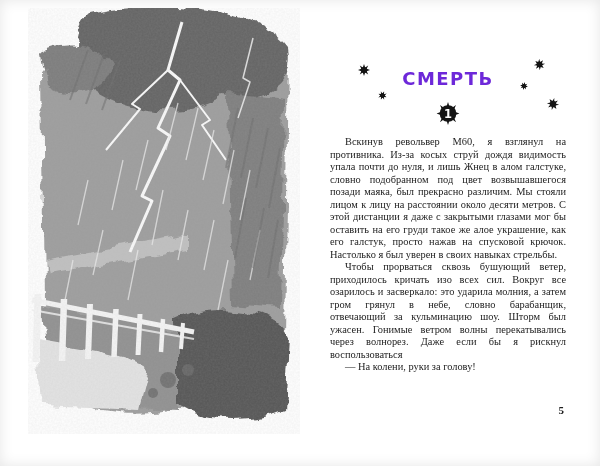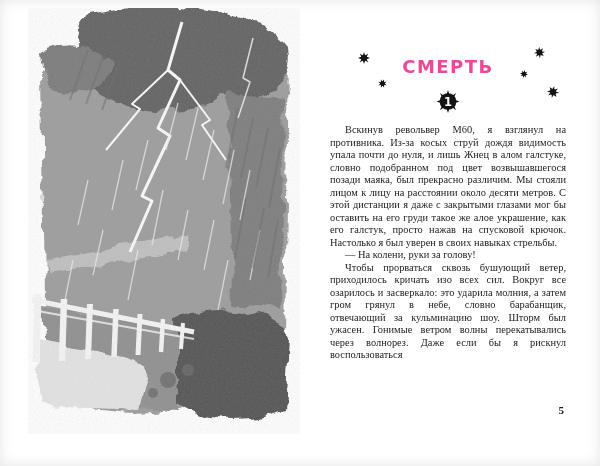--- a/index.html
+++ b/index.html
@@ -15,23 +15,23 @@
   .illustration{
     position:absolute;left:28px;top:8px;width:272px;height:426px;margin:0;
   }
   .illustration svg{width:100%;height:100%;display:block}
   
   .text-col{
     position:absolute;left:330px;top:46px;width:236px;color:#232323;
   }
   .chapter-head{position:relative;height:78px}
   .chapter-title{
-    margin:0;padding-top:10px;text-align:center;
+    margin:12px;padding-top:10px;text-align:center;
     font-family:"DejaVu Sans",sans-serif;font-weight:bold;
-    font-size:18px;letter-spacing:1.5px;color:#ec4899;
+    font-size:18px;letter-spacing:1.5px;color:#6d28d9;
   }
   .badge{position:absolute;left:50%;top:44px;transform:translateX(-50%);
     width:23px;height:23px}
   .badge text{fill:#fff;font-family:"DejaVu Sans",sans-serif;font-weight:bold;font-size:11px}
   .hole{position:absolute}
   .h1{left:28px;top:6px;width:12px;height:12px}
   .h2{left:48px;top:33px;width:9px;height:9px;transform:rotate(22deg)}
   .h3{left:204px;top:1px;width:11px;height:11px;transform:rotate(40deg)}
   .h4{left:190px;top:24px;width:8px;height:8px;transform:rotate(12deg)}
   .h5{left:217px;top:40px;width:12px;height:12px;transform:rotate(55deg)}
@@ -158,19 +158,19 @@
 
       <svg class="badge" viewBox="0 0 22 22">
         <use href="#splat" transform="translate(11,11) scale(1.1) translate(-10,-10)"></use>
         <circle cx="11" cy="11" r="8" fill="#141414"></circle>
         <text x="11" y="15" text-anchor="middle">1</text>
       </svg>
     </div>
 
     <div class="body-text">
       <p>Вскинув револьвер М60, я взглянул на противника. Из-за косых струй дождя видимость упала почти до нуля, и лишь Жнец в алом галстуке, словно подобранном под цвет возвышавшегося позади маяка, был прекрасно различим. Мы стояли лицом к лицу на расстоянии около десяти метров. С этой дистанции я даже с закрытыми глазами мог бы оставить на его груди такое же алое украшение, как его галстук, просто нажав на спусковой крючок. Настолько я был уверен в своих навыках стрельбы.</p>
+      <p>Чтобы прорваться сквозь бушующий ветер, приходилось кричать изо всех сил. Вокруг все озарилось и засверкало: это ударила молния, а затем гром грянул в небе, словно барабанщик, отвечающий за кульминацию шоу. Шторм был ужасен. Гонимые ветром волны перекатывались через волнорез. Даже если бы я рискнул воспользоваться</p>
       <p>— На колени, руки за голову!</p>
-      <p>Чтобы прорваться сквозь бушующий ветер, приходилось кричать изо всех сил. Вокруг все озарилось и засверкало: это ударила молния, а затем гром грянул в небе, словно барабанщик, отвечающий за кульминацию шоу. Шторм был ужасен. Гонимые ветром волны перекатывались через волнорез. Даже если бы я рискнул воспользоваться</p>
     </div>
   </div>
 
   <div class="page-num">5</div>
 </div>
 
 </body></html>

